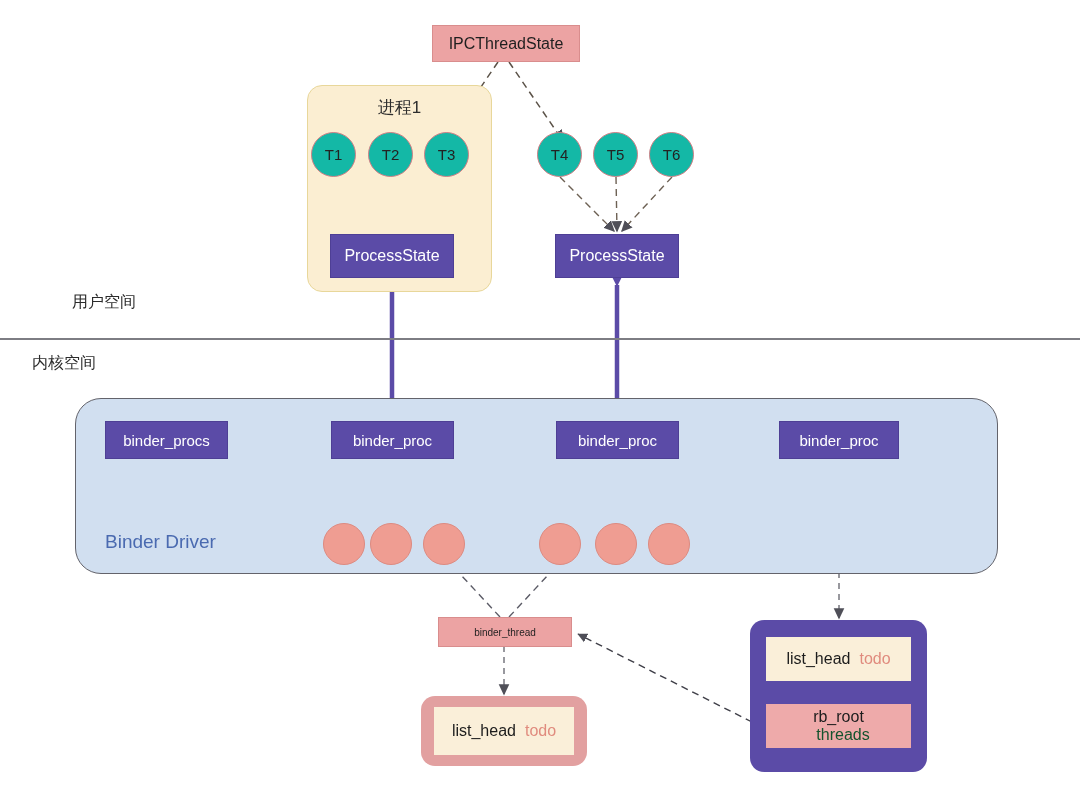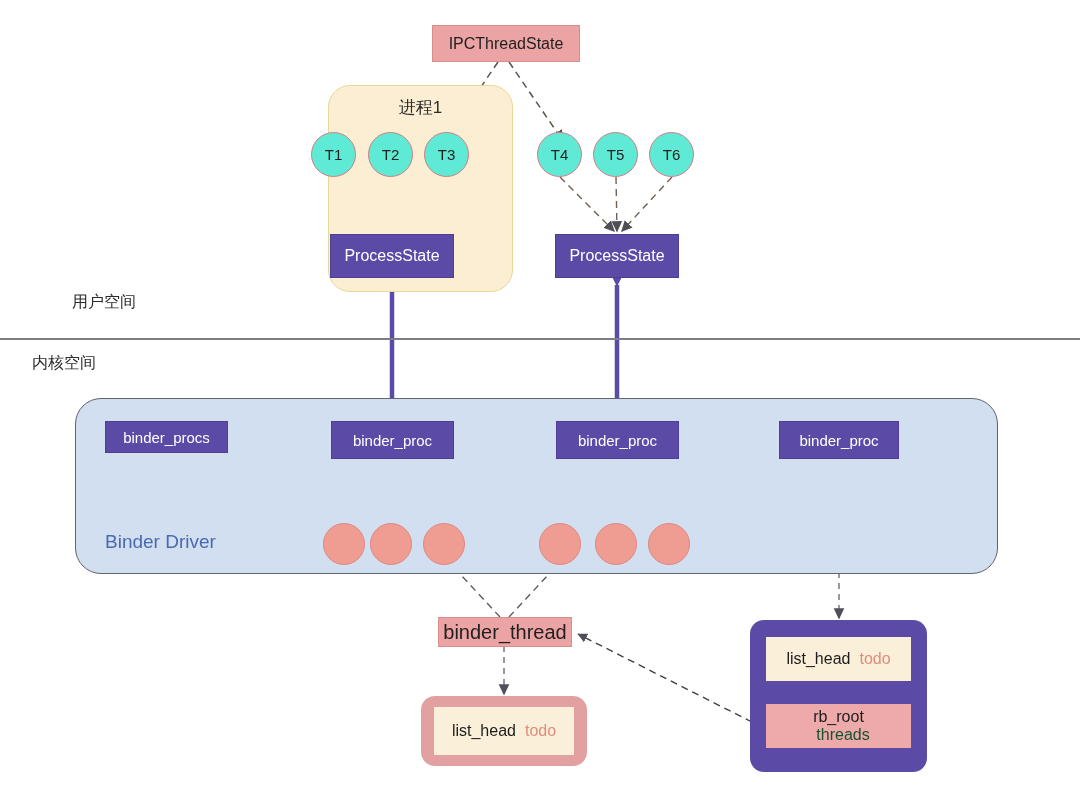--- a/index.html
+++ b/index.html
@@ -4,26 +4,26 @@
 <style>
   html,body{margin:0;padding:0;background:#ffffff;}
   body{width:1080px;height:786px;position:relative;overflow:hidden;
        font-family:"Liberation Sans","DejaVu Sans",sans-serif;}
   #stage{position:absolute;left:0;top:0;width:1080px;height:786px;}
   svg#wires{position:absolute;left:0;top:0;width:1080px;height:786px;pointer-events:none;}
 
   .node{position:absolute;box-sizing:border-box;display:flex;align-items:center;justify-content:center;}
 
   
-  .proc-box{background:#fbeed2;border:1.5px solid #e8d79a;border-radius:22px;margin-left:21px;}
+  .proc-box{background:#fbeed2;border:1.5px solid #e8d79a;border-radius:15px;}
   .proc-title{position:absolute;left:0;right:0;top:10px;text-align:center;
               font-size:17px;color:#2d2d2d;font-weight:400;}
 
   
-  .tcircle{border-radius:50%;background:#5eead4;border:1.2px solid #cf8086;
+  .tcircle{border-radius:50%;background:#14b8a6;border:1.2px solid #cf8086;
            color:#232323;font-size:15px;}
   .bcircle{border-radius:50%;background:#ef9d92;border:1px solid #dd8a80;}
 
   
   .pbox{background:#5b4ba7;border:1px solid #4e3f95;color:#ffffff;font-size:16px;}
   .pbox-sm{background:#5b4ba7;border:1px solid #4e3f95;color:#ffffff;font-size:15px;}
 
   
   .pinkbox{background:#eca3a3;border:1.2px solid #d98d8d;color:#1f1f1f;font-size:16px;}
 
@@ -164,42 +164,42 @@
     <span>ProcessState</span>
   </div>
 
   <div class="space-label" style="left:32px;top:292px;margin-left:40px;">用户空间</div>
   <div class="divider" style="left:0px;top:338px;width:1080px;"></div>
   <div class="space-label" style="left:32px;top:353px;">内核空间</div>
 
   <div class="node driver" style="left:75px;top:398px;width:923px;height:176px;"></div>
   <div class="driver-label" style="left:105px;top:531px;">Binder Driver</div>
 
-  <div class="node pbox-sm" style="left:105px;top:421px;width:123px;height:32px;">
+  <div class="node pbox-sm" style="left:105px;top:421px;width:123px;height:38px;">
     <span>binder_procs</span>
   </div>
   <div class="node pbox-sm" style="left:331px;top:421px;width:123px;height:38px;">
     <span>binder_proc</span>
   </div>
   <div class="node pbox-sm" style="left:556px;top:421px;width:123px;height:38px;">
     <span>binder_proc</span>
   </div>
   <div class="node pbox-sm" style="left:779px;top:421px;width:120px;height:38px;">
     <span>binder_proc</span>
   </div>
 
   <div class="node bcircle" style="left:323px;top:523px;width:42px;height:42px;"></div>
   <div class="node bcircle" style="left:370px;top:523px;width:42px;height:42px;"></div>
   <div class="node bcircle" style="left:423px;top:523px;width:42px;height:42px;"></div>
 
   <div class="node bcircle" style="left:539px;top:523px;width:42px;height:42px;"></div>
   <div class="node bcircle" style="left:595px;top:523px;width:42px;height:42px;"></div>
   <div class="node bcircle" style="left:648px;top:523px;width:42px;height:42px;"></div>
 
-  <div class="node pinkbox" style="left:438px;top:617px;width:134px;height:30px;font-size:20px;">
+  <div class="node pinkbox" style="left:438px;top:617px;width:134px;height:30px;font-size:10px;">
     <span>binder_thread</span>
   </div>
 
   <div class="node struct-outer-pink" style="left:421px;top:696px;width:166px;height:70px;">
     <div class="field field-cream" style="left:13px;top:11px;width:140px;height:48px;">
       <span class="ftype">list_head</span>
       <span class="fname-todo">todo</span>
     </div>
   </div>
 

